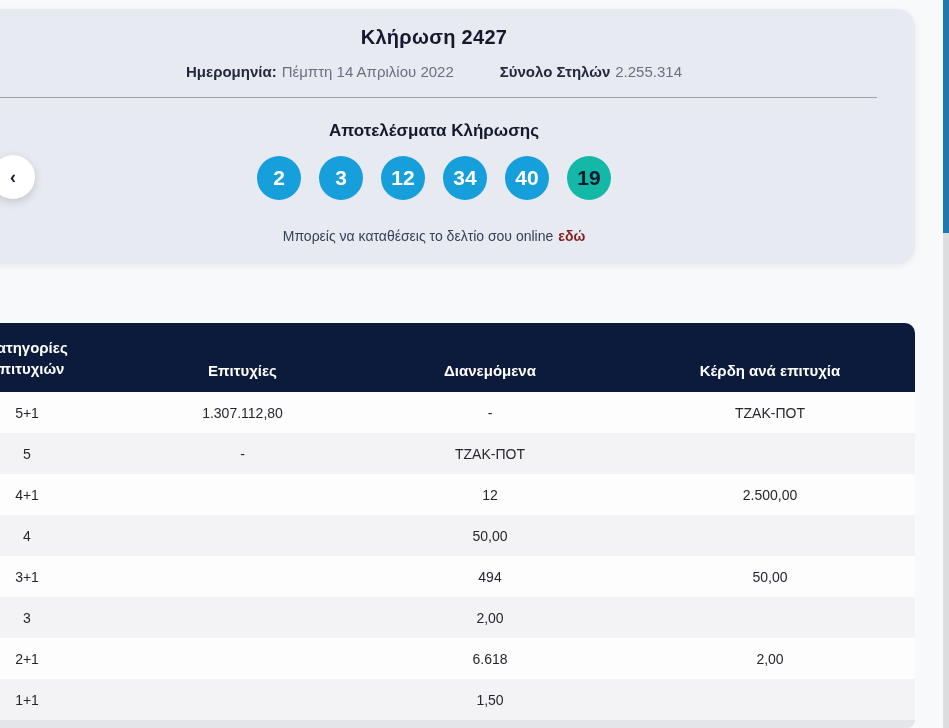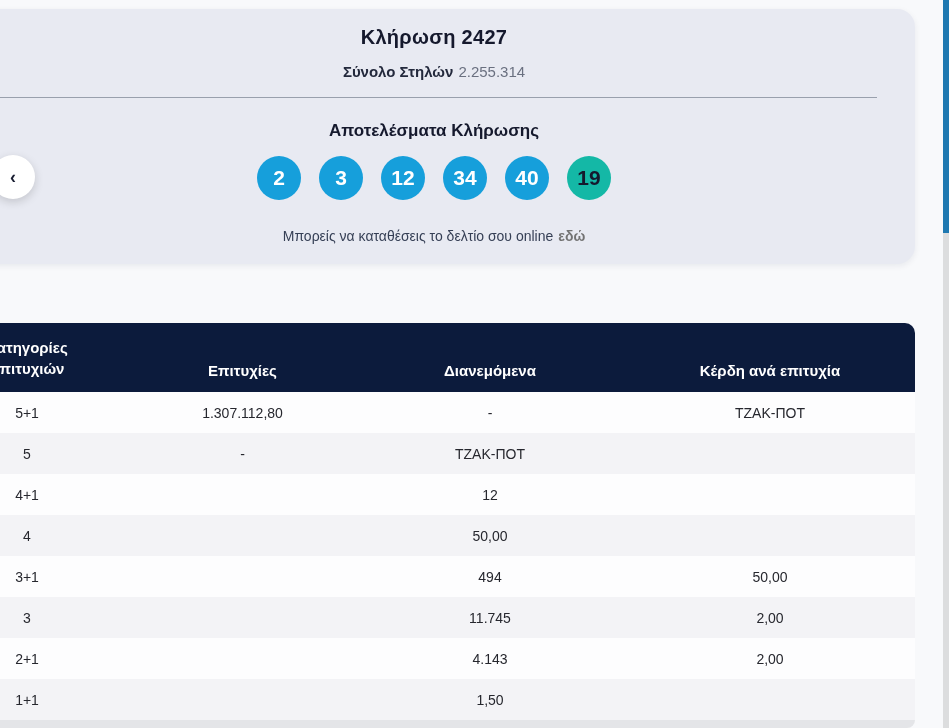--- a/index.html
+++ b/index.html
@@ -51,21 +51,21 @@
     font-size: 21px; font-weight: bold;
     display: flex; align-items: center; justify-content: center;
   }
   .ball.joker { background: #14b8a6; color: #15192d; }
   .deposit {
     position: absolute; top: 219px; left: 0; right: 0;
     margin: 0; text-align: center;
     font-size: 14px; color: #353f55;
   }
   .deposit-link {
-    font-weight: bold; color: #737373;
+    font-weight: bold; color: #7f1d1d;
     margin-left: 5px; cursor: pointer;
   }
 
   
   .prev {
     position: absolute; left: -9px; top: 155px;
     width: 44px; height: 44px; border-radius: 50%;
     background: #ffffff; border: none; padding: 0;
     box-shadow: 0 3px 10px rgba(0,0,0,.16);
     display: flex; align-items: center; justify-content: center;
@@ -97,20 +97,23 @@
   .sb-track { position: absolute; right: 0; top: 0; width: 6px; height: 728px; background: #dcddde; }
   .sb-thumb { position: absolute; right: 0; top: 0; width: 6px; height: 233px; background: #1f79b1; }
 </style>
 </head>
 <body>
 
 <section class="top-card">
   <h1 class="draw-title">Κλήρωση 2427</h1>
 
   <div class="draw-meta">
+    <div>
+      <span class="lbl">Ημερομηνία:</span><span class="val">Πέμπτη 14 Απριλίου 2022</span>
+    </div>
     <div>
       <span class="lbl">Σύνολο Στηλών</span><span class="val">2.255.314</span>
     </div>
   </div>
 
   <div class="divider"></div>
 
   <h2 class="results-title">Αποτελέσματα Κλήρωσης</h2>
 
   <div class="numbers">
@@ -152,46 +155,46 @@
   <div class="tr">
     <div class="td">5</div>
     <div class="td">-</div>
     <div class="td">ΤΖΑΚ-ΠΟΤ</div>
   </div>
 
   <div class="tr">
     <div class="td">4+1</div>
     <div class="td"></div>
     <div class="td">12</div>
+    <div class="td">2.500,00</div>
   </div>
 
   <div class="tr">
     <div class="td">4</div>
     <div class="td"></div>
     <div class="td">50,00</div>
   </div>
 
   <div class="tr">
     <div class="td">3+1</div>
     <div class="td"></div>
     <div class="td">494</div>
     <div class="td">50,00</div>
   </div>
 
   <div class="tr">
     <div class="td">3</div>
     <div class="td"></div>
-    <div class="td">11.745</div>
     <div class="td">2,00</div>
   </div>
 
   <div class="tr">
     <div class="td">2+1</div>
     <div class="td"></div>
-    <div class="td">4.143</div>
+    <div class="td">6.618</div>
     <div class="td">2,00</div>
   </div>
 
   <div class="tr">
     <div class="td">1+1</div>
     <div class="td"></div>
     <div class="td">1,50</div>
   </div>
 </div>
   <div class="t-strip"></div>

